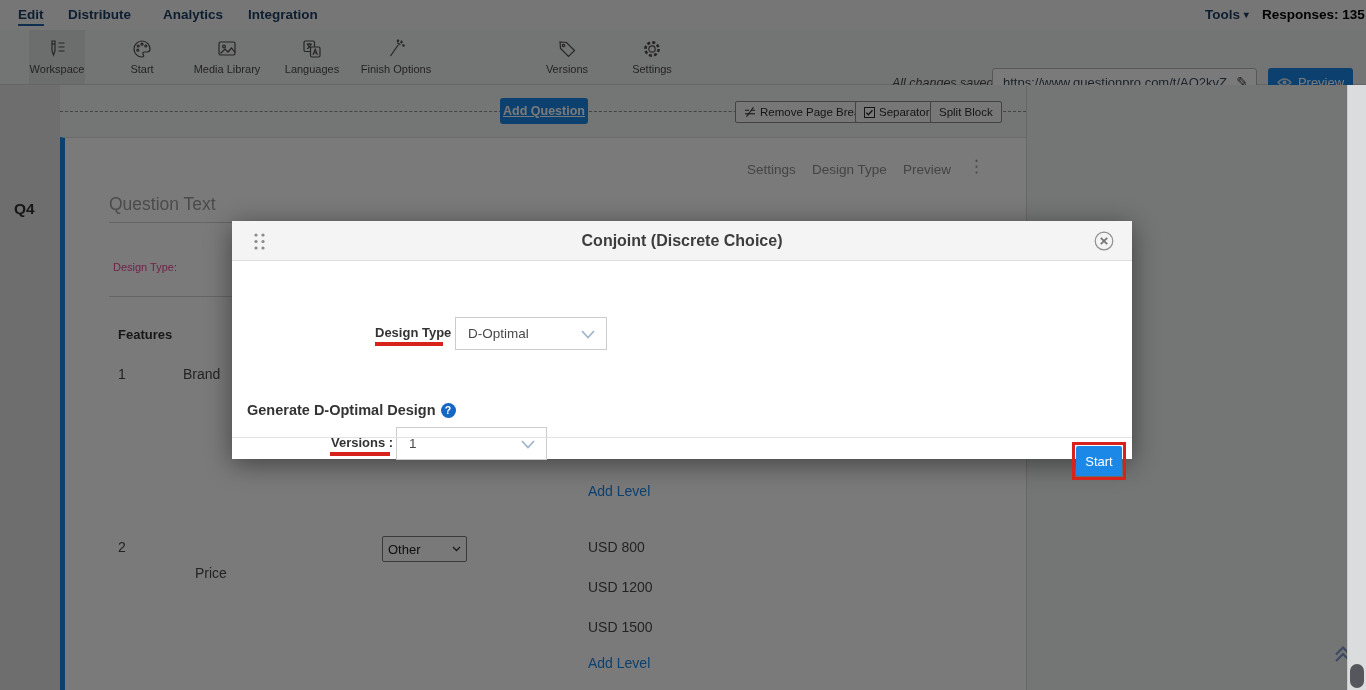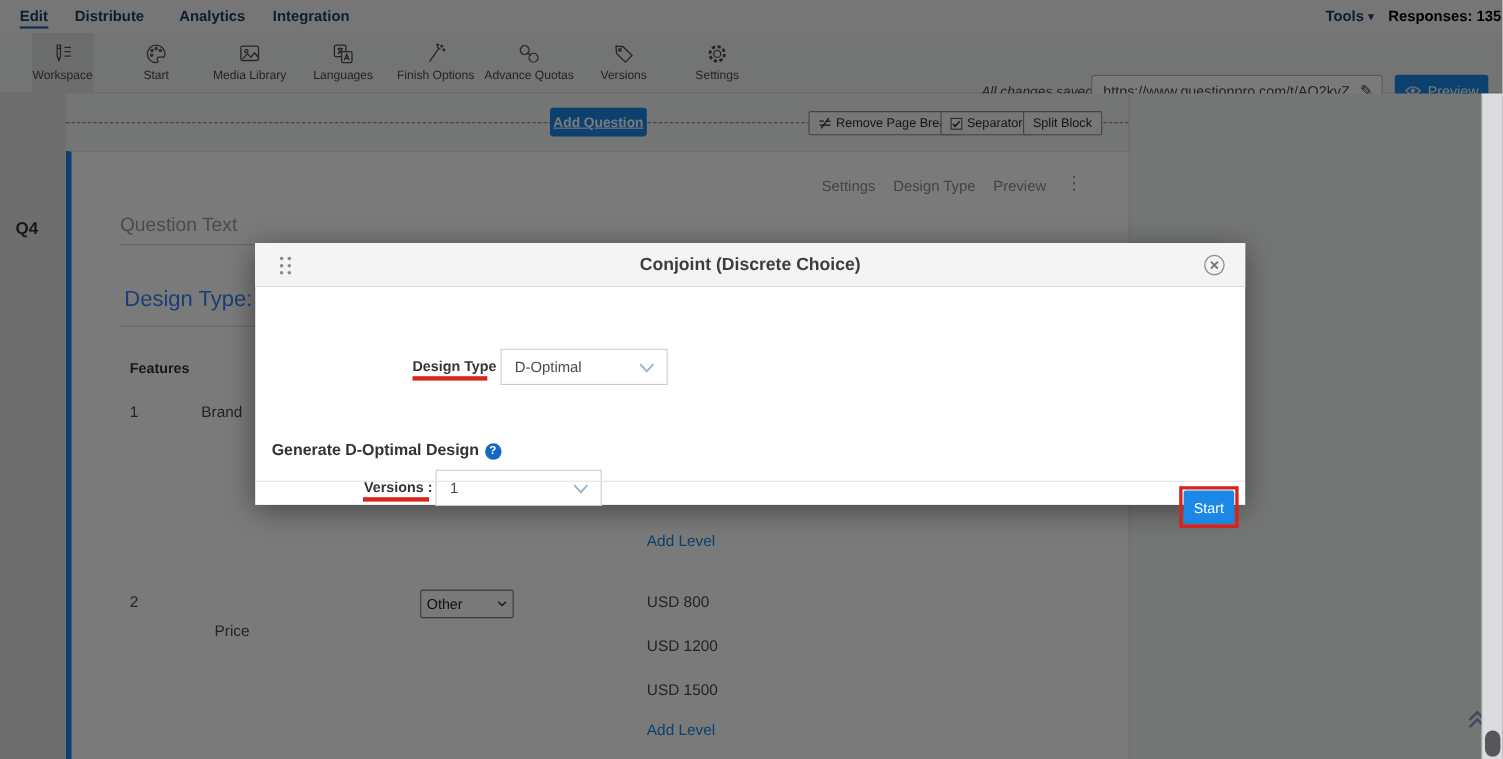--- a/index.html
+++ b/index.html
@@ -32,21 +32,21 @@
   #col-border { position:absolute; left:1026px; top:0; width:1px; height:605px; background:#d8d8d8; }
   #dashed-line { position:absolute; left:60px; top:26px; width:966px; border-top:1px dashed #8f8f8f; }
   #add-question { position:absolute; left:500px; top:13px; width:88px; height:26px; background:#1b87e6; border-radius:3px; color:#fff; font-size:12.5px; font-weight:bold; display:flex; align-items:center; justify-content:center; cursor:pointer;text-decoration:underline; }
   .mini-btn { position:absolute; top:16px; height:22px; background:#f8f9fa; border:1px solid #8c8c8c; border-radius:2px; font-size:11.5px; color:#2e2e2e; display:inline-flex; align-items:center; gap:4px; padding:0 8px; cursor:pointer; white-space:nowrap; }
   #q-label { position:absolute; left:14px; top:115px; font-size:15.5px; font-weight:bold; color:#2f2f2f; }
   #card { position:absolute; left:60px; top:52px; width:966px; height:553px; background:#fff; border-left:5px solid #1b87e6; border-top:1px solid #e2e2e2; }
   .q-action { position:absolute; top:24px; font-size:13.5px; color:#8e8e8e; cursor:pointer; }
   #q-kebab { position:absolute; left:903px; top:18px; font-size:17px; color:#9a9a9a; cursor:pointer; }
   #question-text { position:absolute; left:44px; top:56px; font-size:17.5px; color:#9e9e9e; cursor:text; }
   .u-line { position:absolute; height:1px; background:#d4d4d4; }
-  #design-type-label { position:absolute; left:48px; top:123px; font-size:20px; color:#3b82f6; }
+  #design-type-label { position:absolute; left:48px; top:123px; font-size:11px; color:#ec4899; }
   #features-label { position:absolute; left:53px; top:189px; font-size:13px; font-weight:bold; color:#333; }
   .feat { position:absolute; font-size:14px; color:#4a4a4a; }
   .add-level { position:absolute; left:523px; font-size:14px; color:#1b87e6; cursor:pointer; }
   #other-select { position:absolute; left:317px; top:398px; width:85px; height:21px; background:#fdfdfd; border:1px solid #7a7a7a; border-radius:2px; font-size:13px; color:#222; display:flex; align-items:center; justify-content:space-between; padding:12px 5px; cursor:pointer; }
   #scroll-top { position:absolute; left:1332px; top:558px; width:22px; height:22px; cursor:pointer; }
 
   
   #overlay { position:absolute; left:0; top:0; width:1366px; height:690px; background:rgba(0,0,0,0.52); z-index:10; }
   #scrollbar { position:absolute; left:1347px; top:85px; width:19px; height:605px; background:#dadcdd; border-left:1px solid #c6c8c9; z-index:20; }
   #scroll-thumb { position:absolute; left:2px; top:579px; width:14px; height:24px; background:#55575c; border-radius:8px; cursor:grab; }
@@ -130,30 +130,20 @@
         <g fill="none" stroke="#4f4f4f" stroke-width="1.2">
           <path d="M13.5 6.5 l-8 11.5"></path>
           <path d="M12.2 4.6 l3.2 2.2"></path>
           <path d="M16.5 2.5 v3 M15 4 h3"></path>
           <circle cx="18.5" cy="7.5" r="0.7"></circle>
           <circle cx="13" cy="2.8" r="0.7"></circle>
         </g>
       </svg>
     <span class="lbl">Finish Options</span>
   </div>
-  <div class="tb-item" style="left:436px">
-    <svg width="22" height="22" viewBox="0 0 22 22">
-        <g fill="none" stroke="#4f4f4f" stroke-width="1.2">
-          <rect x="3" y="3.5" width="8" height="8" rx="4" transform="rotate(45 7 7.5)"></rect>
-          <rect x="11" y="10.5" width="8" height="8" rx="4" transform="rotate(45 15 14.5)"></rect>
-          <path d="M9.5 9.8 l3 3"></path>
-        </g>
-      </svg>
-    <span class="lbl">Advance Quotas</span>
-  </div>
   <div class="tb-item" style="left:522px">
     <svg width="22" height="22" viewBox="0 0 22 22">
         <g fill="none" stroke="#4f4f4f" stroke-width="1.2">
           <path d="M4 4 l6.5 0.5 8 8 -6 6 -8 -8 z"></path>
           <circle cx="7.5" cy="7.5" r="1.2"></circle>
         </g>
       </svg>
     <span class="lbl">Versions</span>
   </div>
   <div class="tb-item" style="left:607px">

